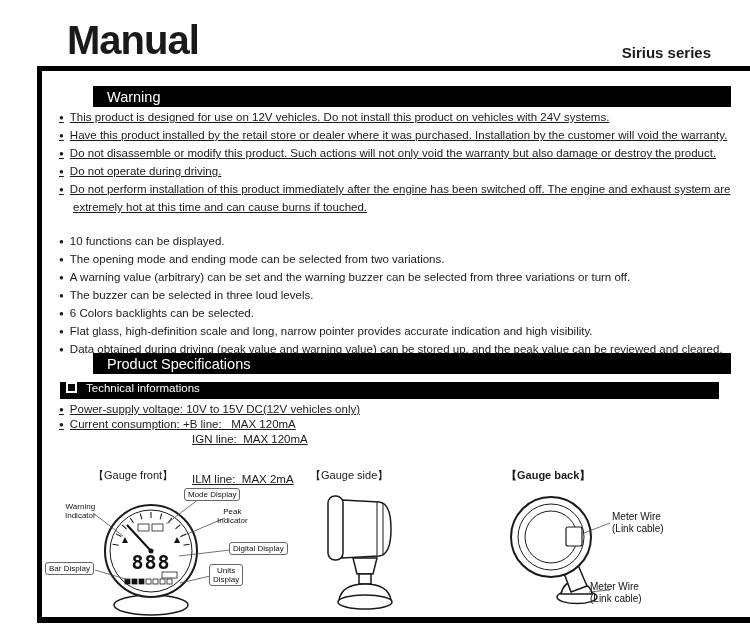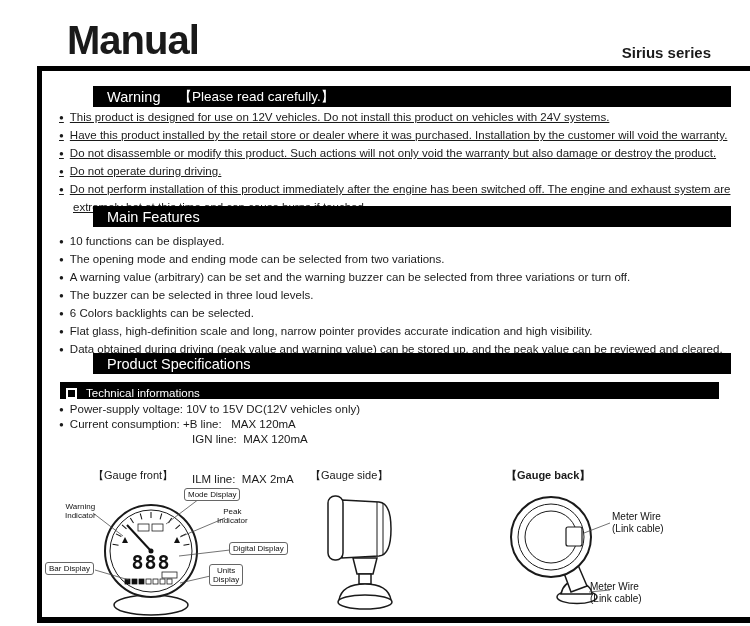--- a/index.html
+++ b/index.html
@@ -6,27 +6,27 @@
   #page{position:relative;width:750px;height:626px;overflow:hidden;background:#fff;
         font-family:"Liberation Sans",sans-serif;color:#1a1a1a;margin-left:29px;}
   .rule{position:absolute;background:#000;}
   .page-title{position:absolute;left:38px;top:18px;font-size:40px;font-weight:bold;letter-spacing:-1px;}
   .series{position:absolute;right:68px;top:44px;font-size:15px;font-weight:bold;}
   .secbar{position:absolute;left:64px;width:638px;height:21px;background:#000;color:#fff;
           display:flex;align-items:center;}
   .secbar .t{font-size:14.5px;padding-left:14px;white-space:pre;}
   .secbar .s{font-size:13.5px;margin-left:18px;white-space:pre;}
   .techbar{position:absolute;left:31px;top:382px;width:659px;height:17px;background:#000;color:#fff;
-           display:flex;align-items:flex-end;}
+           display:flex;align-items:flex-start;}
   .techbar .sq{width:7px;height:7px;border:2px solid #fff;margin-left:6px;flex:none;}
   .techbar .t{font-size:11.5px;margin-left:9px;}
   ul.bullets{position:absolute;margin:0;padding:0;list-style:none;font-size:11.5px;line-height:16px;}
   ul.bullets li{padding-left:14px;text-indent:-14px;}
   ul.bullets li::before{content:"●";font-size:8px;margin-right:6px;position:relative;top:-1.5px;}
-  .specline{position:absolute;font-size:11.5px;white-space:pre;}
+  .specline{position:absolute;font-size:11.5px;white-space:pre;text-decoration:underline;}
   .specline.bullet::before{content:"●";font-size:8px;margin-right:6px;position:relative;top:-1.5px;}
   .dtitle{position:absolute;top:468px;font-size:11px;}
   .dlabel{position:absolute;font-size:8px;line-height:9px;white-space:pre-line;color:#111;text-align:center;}
   .dlabel.boxed{border:0.5px solid #666;border-radius:3px;padding:1px 3px;background:#fff;}
   .wire{position:absolute;font-size:10px;line-height:12px;white-space:pre-line;color:#111;}
   svg{display:block;}
 </style>
 </head>
 <body>
 
@@ -34,33 +34,29 @@
 
   <div class="page-title">Manual</div>
   <div class="series">Sirius series</div>
 
   <div class="rule" style="left:8px;top:66px;width:736px;height:5px;"></div>
   <div class="rule" style="left:8px;top:66px;width:5px;height:557px;"></div>
   <div class="rule" style="left:8px;top:617px;width:737px;height:6px;"></div>
 
   <div class="secbar" style="top:86px;">
     <span class="t">Warning</span>
-    <span class="s">【Please read carefully.】</span>
   </div>
   <ul class="bullets" style="left:30px;top:109px;width:700px;text-decoration:underline;">
     <li>This product is designed for use on 12V vehicles. Do not install this product on vehicles with 24V systems.</li>
     <li>Have this product installed by the retail store or dealer where it was purchased. Installation by the customer will void the warranty.</li>
     <li>Do not disassemble or modify this product.  Such actions will not only void the warranty but also damage or destroy the product.</li>
     <li>Do not operate during driving.</li>
     <li>Do not perform installation of this product immediately after the engine has been switched off.  The engine and exhaust system are extremely hot at this time and can cause burns if touched.</li>
   </ul>
 
-  <div class="secbar" style="top:206px;">
-    <span class="t">Main Features</span>
-  </div>
   <ul class="bullets" style="left:30px;top:233px;width:700px;">
     <li>10 functions can be displayed.</li>
     <li>The opening mode and ending mode can be selected from two variations.</li>
     <li>A warning value (arbitrary) can be set and the warning buzzer can be selected from three variations or turn off.</li>
     <li>The buzzer can be selected in three loud levels.</li>
     <li>6 Colors backlights can be selected.</li>
     <li>Flat glass, high-definition scale and long, narrow pointer provides accurate indication and high visibility.</li>
     <li>Data obtained during driving (peak value and warning value) can be stored up, and the peak value can be reviewed and cleared.</li>
   </ul>
 

